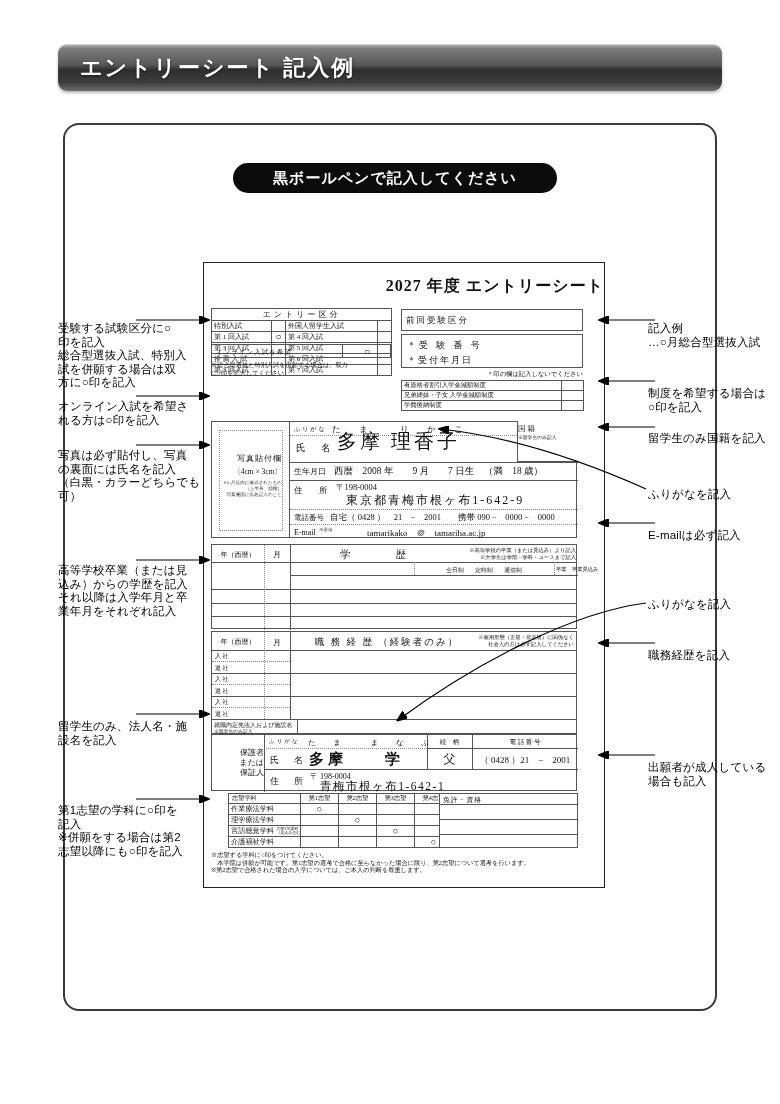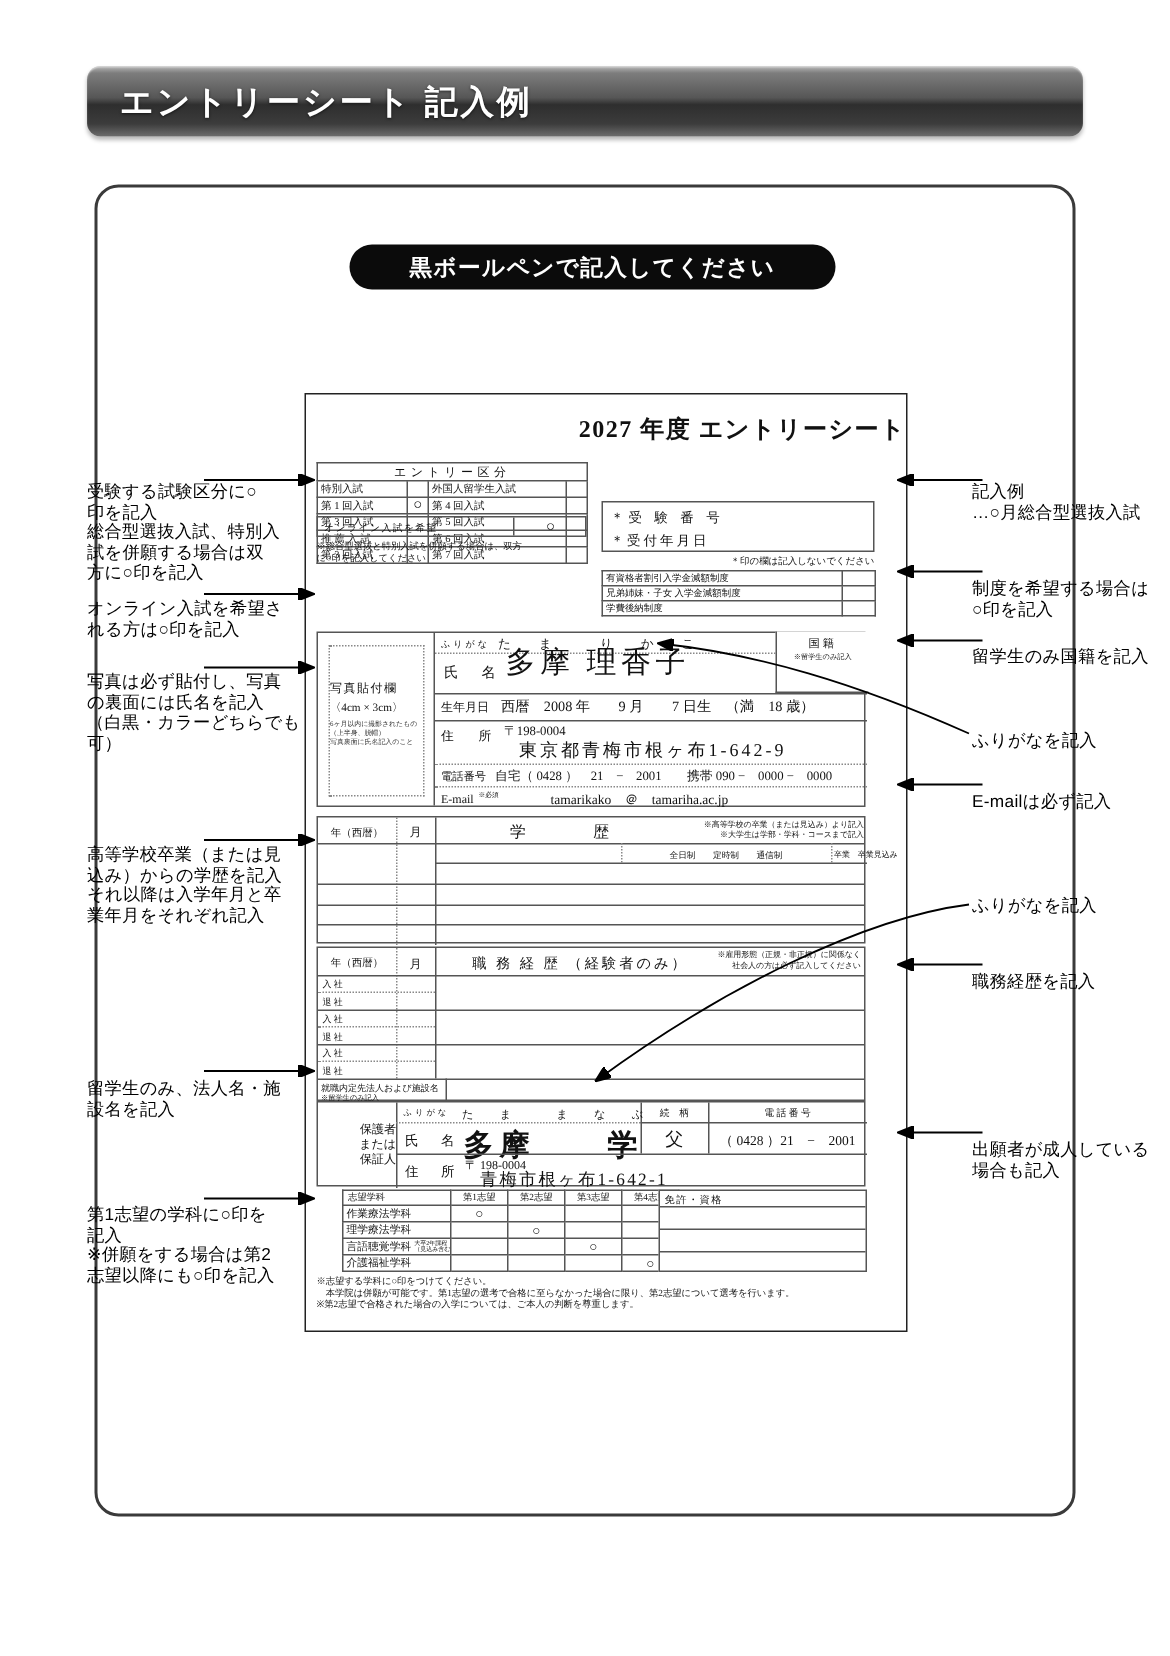--- a/index.html
+++ b/index.html
@@ -49,21 +49,21 @@
   .sys-t td { height:7px; font-size:6.3px; padding-left:2px; }
 
   
   .v { position:absolute; width:1px; background:#555; }
   .v.dot { background:none; border-left:1px dotted #888; }
   .h { position:absolute; height:1px; background:#555; left:0; width:100%; }
   .h.dot { background:none; border-top:1px dotted #888; height:0; }
 
   
   .photo-col { position:absolute; left:0; top:0; width:78px; height:100%; border-right:1px solid #555; }
-  .photo-box { position:absolute; left:7px; top:8px; width:64px; height:101px; border:1px dotted #888; text-align:left; }
+  .photo-box { position:absolute; left:7px; top:8px; width:64px; height:101px; border:1px dotted #888; text-align:right; }
   .ph-t { font-size:8px; margin-top:22px; letter-spacing:1px; }
   .ph-s { font-size:7.5px; margin-top:3px; }
   .ph-n { font-size:4.6px; margin-top:3px; color:#333; }
   .ph-n2 { font-size:4.6px; margin-top:1px; color:#333; }
   .p-lab { position:absolute; font-family:"Liberation Serif",serif; }
 
   
   .ann { position:absolute; font-size:11.5px; line-height:13.6px; white-space:pre-line; letter-spacing:0.2px; color:#000; z-index:2; }
 
   .arrow-layer { position:absolute; left:0; top:0; z-index:3; pointer-events:none; }
@@ -137,20 +137,23 @@
   </tbody>
     </table>
   <div class="online-row">
     <span class="lab">オンライン入試を希望</span>
     <span class="dvd"></span>
     <span class="mk">○</span>
   </div>
   <div class="small-note" style="left:7px;top:98px;width:196px">※総合型選抜と特別入試を併願する場合は、双方
 に○印を記入してください</div>
 
+  <div class="bx" style="left:197px;top:46px;width:182px;height:22px">
+    <span class="pv-kubun">前回受験区分</span>
+  </div>
   <div class="bx" style="left:197px;top:71px;width:182px;height:34px">
     <div class="pv-line1">＊受 験 番 号</div>
     <div class="pv-line2">＊受付年月日</div>
   </div>
   <div class="pv-note">＊印の欄は記入しないでください</div>
   <table class="t sys-t" style="left:197px;top:117px;width:182px">
     <colgroup>
         <col style="width:160px">
         <col style="width:22px">
       </colgroup>
@@ -176,21 +179,21 @@
         <div class="ph-t">写真貼付欄</div>
         <div class="ph-s">〈4cm × 3cm〉</div>
         <div class="ph-n">6ヶ月以内に撮影されたもの</div>
         <div class="ph-n2">（上半身、脱帽）</div>
         <div class="ph-n2">写真裏面に氏名記入のこと</div>
       </div>
     </div>
     <div class="h dot" style="top:13px;left:78px;width:227px"></div>
     <span class="p-lab" style="left:82px;top:3px;font-size:6px;letter-spacing:2px">ふりがな</span>
     <span class="p-lab" style="left:120px;top:2px;font-size:8.5px;letter-spacing:5px">た　ま　　り　か　こ</span>
-    <div class="bx" style="left:305px;top:-1px;width:62px;height:41px;border-top:none;border-right:none;text-align:center">
+    <div class="bx" style="left:305px;top:-1px;width:62px;height:41px;border-top:none;border-right:none;text-align:left">
       <div style="font-size:7.5px;margin-top:3px;letter-spacing:2px">国籍</div>
       <div style="font-size:4.8px">※留学生のみ記入</div>
     </div>
     <span class="p-lab" style="left:84px;top:20px;font-size:9.5px;letter-spacing:3px">氏　名</span>
     <span class="p-lab" style="left:125px;top:6px;font-size:20px;font-weight:normal;letter-spacing:3px">多摩 理香子</span>
     <div class="h" style="top:40px;left:78px;width:288px"></div>
     <span class="p-lab" style="left:82px;top:44px;font-size:8px">生年月日</span>
     <span class="p-lab" style="left:122px;top:43px;font-size:9.5px">西暦　2008 年　　9 月　　7 日生　（満　18 歳）</span>
     <div class="h" style="top:58px;left:78px;width:288px"></div>
     <span class="p-lab" style="left:82px;top:63px;font-size:8.5px;letter-spacing:4px">住　所</span>
@@ -265,21 +268,21 @@
     </div>
     <div class="v" style="left:215px;top:0;height:34px"></div>
     <div class="v" style="left:260px;top:0;height:34px"></div>
     <div class="h dot" style="top:13px;left:52px;width:163px"></div>
     <div class="h" style="top:13px;left:215px;width:151px"></div>
     <span class="p-lab" style="left:57px;top:3px;font-size:5.5px;letter-spacing:2px">ふりがな</span>
     <span class="p-lab" style="left:96px;top:3px;font-size:7.5px;letter-spacing:5px">た　ま　　ま　な　ぶ</span>
     <span class="p-lab" style="left:215px;top:3px;width:45px;text-align:center;font-size:6.5px">続　柄</span>
     <span class="p-lab" style="left:260px;top:3px;width:106px;text-align:center;font-size:6.5px">電 話 番 号</span>
     <span class="p-lab" style="left:58px;top:19px;font-size:9px;letter-spacing:3px">氏　名</span>
-    <span class="p-lab" style="left:97px;top:15px;font-size:20px;font-weight:bold;letter-spacing:4px">多摩　　学</span>
+    <span class="p-lab" style="left:97px;top:15px;font-size:15px;font-weight:bold;letter-spacing:4px">多摩　　学</span>
     <span class="p-lab" style="left:215px;top:16px;width:45px;text-align:center;font-size:12px">父</span>
     <span class="p-lab" style="left:260px;top:19px;width:106px;text-align:center;font-size:9px">（ 0428 ）21　−　2001</span>
     <div class="h" style="top:34px;left:52px;width:314px"></div>
     <span class="p-lab" style="left:58px;top:40px;font-size:9px;letter-spacing:3px">住　所</span>
     <span class="p-lab" style="left:98px;top:36px;font-size:8px">〒 198-0004</span>
     <span class="p-lab" style="left:108px;top:44px;font-size:11.5px;letter-spacing:1.5px">青梅市根ヶ布1-642-1</span>
   </div>
 
   <table class="t choice-t" style="left:24px;top:530px;width:224px">
     <colgroup>

